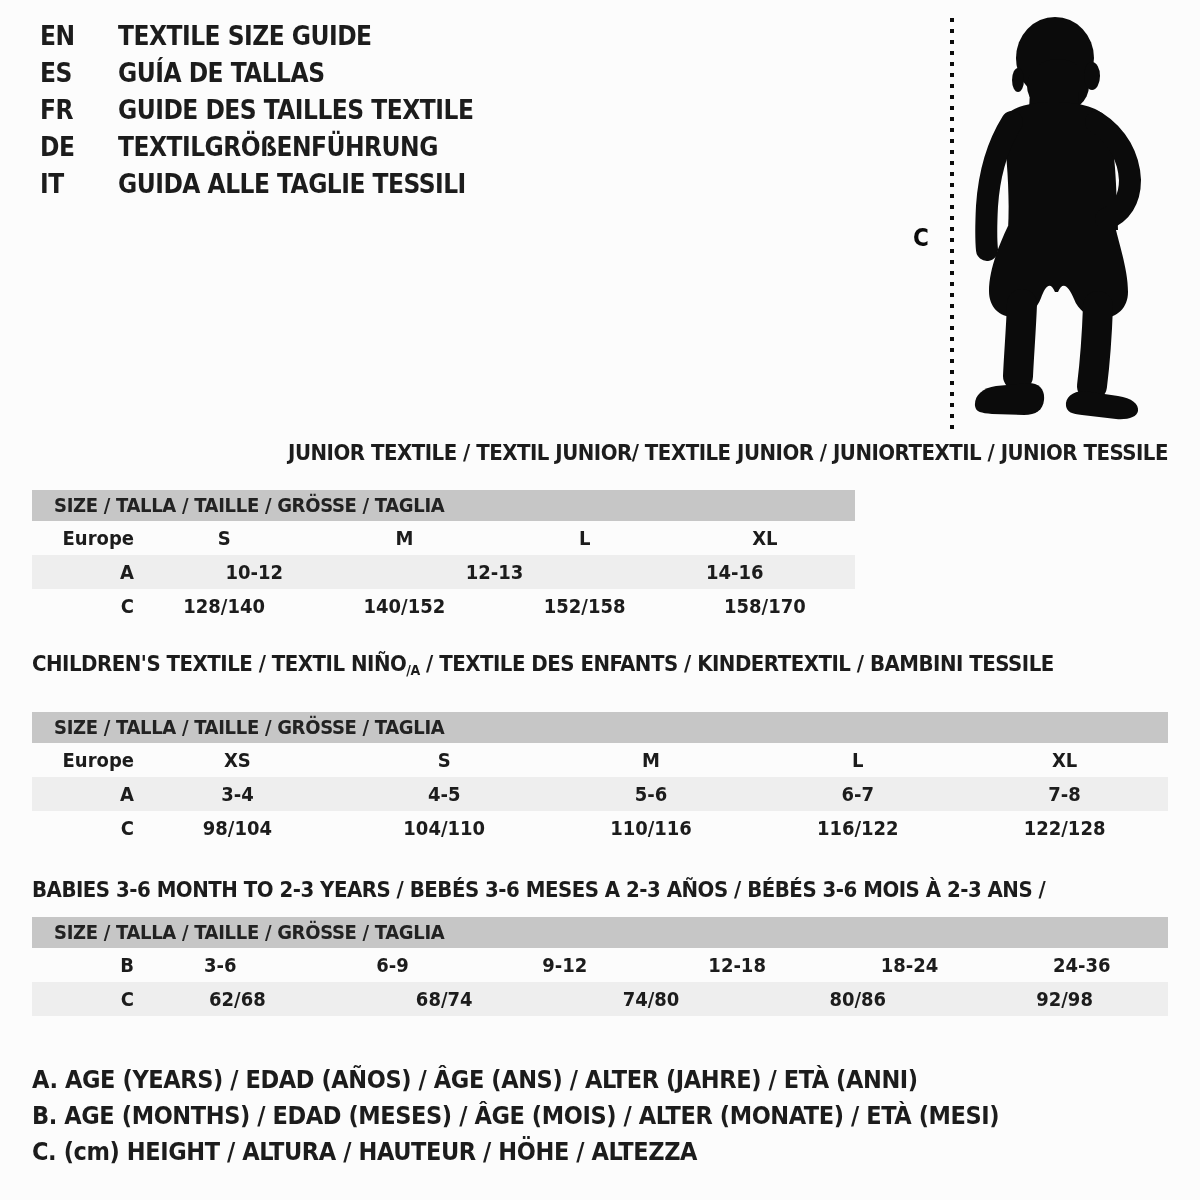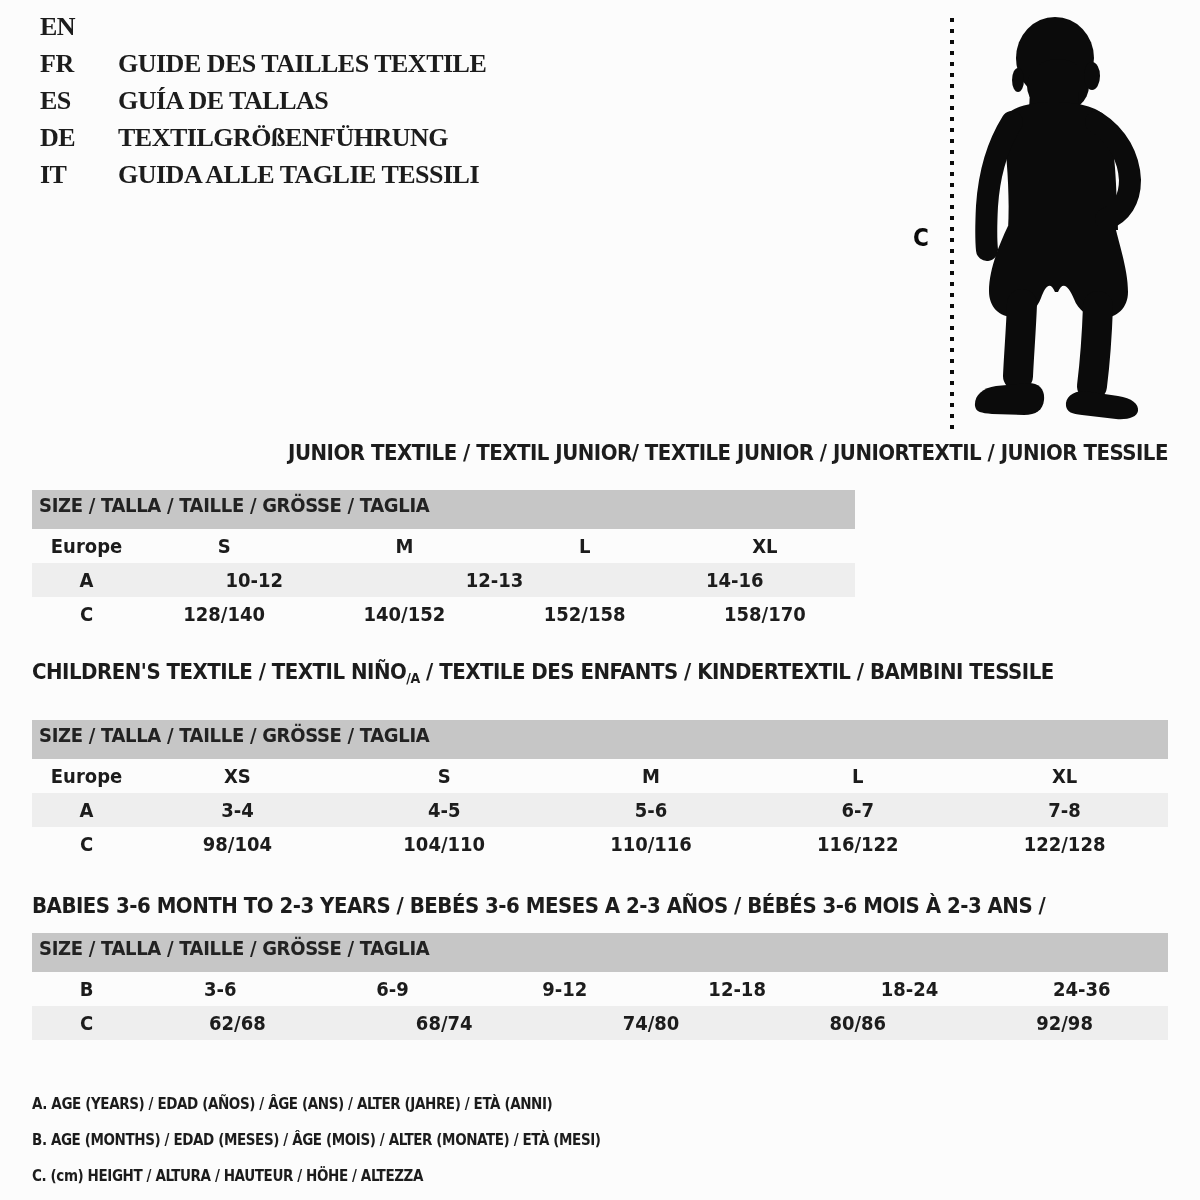--- a/index.html
+++ b/index.html
@@ -16,23 +16,22 @@
     color: var(--text);
     font-family: "DejaVu Sans", "Liberation Sans", sans-serif;
     font-stretch: condensed;
     font-weight: bold;
     -webkit-font-smoothing: antialiased;
   }
   .page { position: relative; width: 1200px; height: 1200px; overflow: hidden; }
 
   
   .lang-list {
-    position: absolute; left: 40px; top: 8px;
+    position: absolute; left: 40px; top: 18px;
     list-style: none;
-    font-family: Liberation Serif, serif;
   }
   .lang-row { display: flex; line-height: 37px; font-size: 26px; letter-spacing: -0.5px; }
   .lang-code { width: 78px; flex: 0 0 78px; }
 
   
   .figure { position: absolute; left: 900px; top: 0; width: 300px; height: 436px; }
   .dash-line { position: absolute; left: 48px; top: 16px; }
   .measure-label {
     position: absolute; left: 6px; top: 224px; width: 30px;
     font-size: 24px; text-align: center; color: var(--ink);
@@ -49,52 +48,53 @@
 
   .size-section .size-table { margin-top: 21px; width: 100%; }
   .size-section:nth-of-type(1) .section-title { line-height: 26px; text-align: right; }
   .size-section:nth-of-type(1) .size-table { width: 823px; }
   .size-section:nth-of-type(2) { margin-top: 24px; }
   .size-section:nth-of-type(2) .size-table { margin-top: 25px; }
   .size-section:nth-of-type(3) { margin-top: 28px; }
   .size-section:nth-of-type(3) .size-table { margin-top: 11px; }
 
   .table-header {
-    height: 39px; line-height: 31px;
+    height: 31px; line-height: 31px;
     background: var(--bar-bg);
-    font-size: 20px; padding-left: 7px; letter-spacing: -0.3px;
+    font-size: 20px; padding-left: 22px; letter-spacing: -0.3px;
     color: #222;
   }
   .t-row { display: flex; height: 34px; line-height: 34px; font-size: 20px; }
   .t-row.shaded { background: var(--stripe-bg); }
-  .label-cell { flex: 0 0 102px; padding-left: 7px; text-align: center; }
+  .label-cell { flex: 0 0 102px; padding-left: 7px; text-align: right; }
   .data-cell { flex: 1 1 0; text-align: center; }
 
   
   .legend { margin-top: 46px; }
-  .legend-line { font-size: 15px; line-height: 36px; letter-spacing: -0.4px; }
+  .legend-line { font-size: 25px; line-height: 36px; letter-spacing: -0.4px; }
 </style>
 </head>
 <body>
 
 <div class="page">
 
   <ul class="lang-list" id="lang-list">
   <li class="lang-row">
     <span class="lang-code">EN</span>
+    <span class="lang-label">TEXTILE SIZE GUIDE</span>
+  </li>
+
+  <li class="lang-row">
+    <span class="lang-code">ES</span>
+    <span class="lang-label">GUÍA DE TALLAS</span>
   </li>
 
   <li class="lang-row">
     <span class="lang-code">FR</span>
     <span class="lang-label">GUIDE DES TAILLES TEXTILE</span>
-  </li>
-
-  <li class="lang-row">
-    <span class="lang-code">ES</span>
-    <span class="lang-label">GUÍA DE TALLAS</span>
   </li>
 
   <li class="lang-row">
     <span class="lang-code">DE</span>
     <span class="lang-label">TEXTILGRÖßENFÜHRUNG</span>
   </li>
 
   <li class="lang-row">
     <span class="lang-code">IT</span>
     <span class="lang-label">GUIDA ALLE TAGLIE TESSILI</span>

